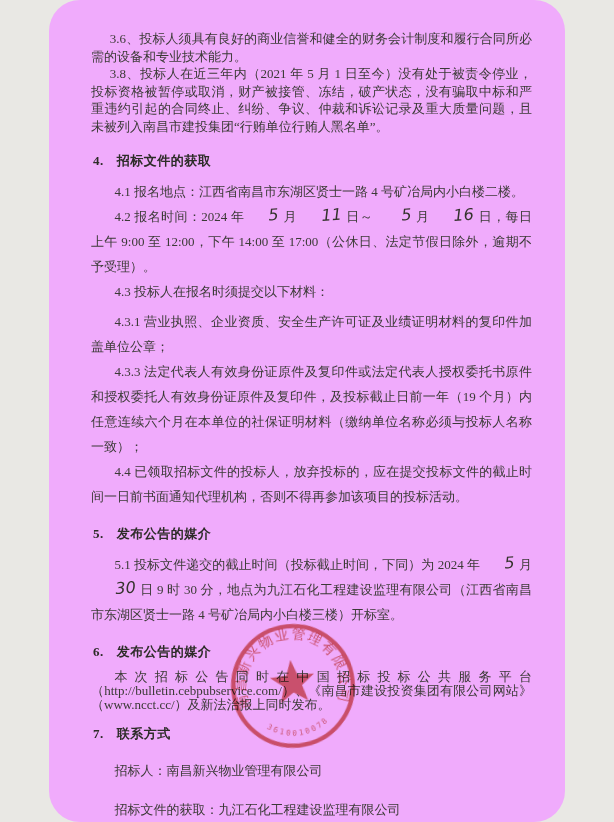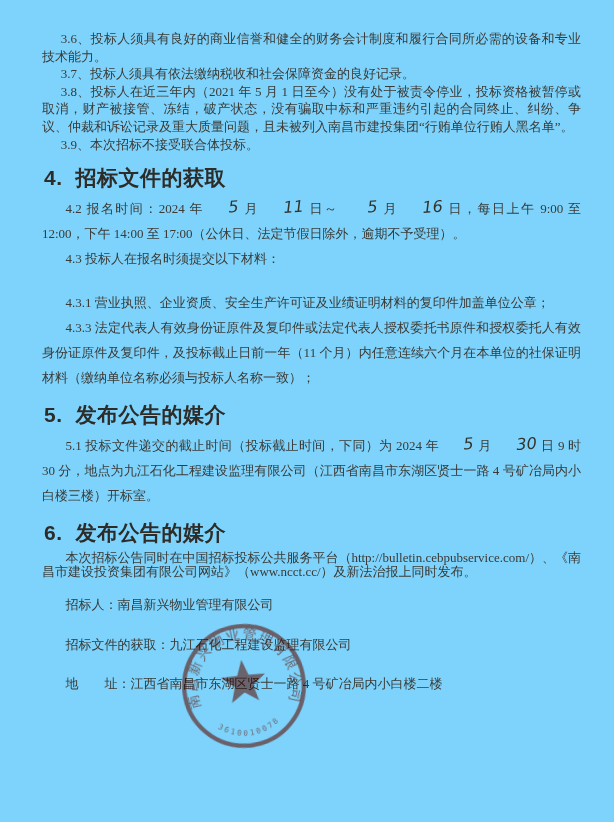--- a/index.html
+++ b/index.html
@@ -1,41 +1,42 @@
 <!DOCTYPE html>
 <html><head>
 <meta charset="utf-8">
 <style>
   html,body{margin:0;padding:0;background:#e9e8e4;}
   .page{
     position:relative;
-    width:614px;height:822px;
+    width:516px;height:822px;
     margin:0 auto;
-    background:#7dd3fc;
+    background:#f0abfc;
     box-sizing:border-box;
     overflow:hidden;
     font-family:"Liberation Serif","DejaVu Serif",serif;
     font-size:13px;
     color:#3b3a36;
+    border-radius:31px;
   }
   .content{padding:30px 33px 0 42px;}
   p{margin:0;text-align:justify;}
   .s3{line-height:17.6px;text-indent:1.45em;}
   .sec{
-    font-family:Liberation Sans, sans-serif;
+    font-family:Liberation Serif, serif;
     font-weight:700;
-    font-size:21px;
+    font-size:13px;
     line-height:23px;
     color:#2d2c28;
     margin:13px 0 7px 2px;
     letter-spacing:0.5px;
   }
   .sec .num{margin-right:13px;}
   .s4{line-height:25px;text-indent:1.8em;}
-  .mt3{margin-top:19px;}
+  .mt3{margin-top:5px;}
   .p61{line-height:14px;}
   .sec7{margin-top:10px;margin-bottom:4px;}
   .contact{line-height:27.5px;text-indent:1.8em;margin-top:12px;}
   .gap2{margin-left:28px;}
   .hw{
     font-family:"DejaVu Sans",sans-serif;
     font-style:italic;
     font-size:16px;
     line-height:1;
     display:inline-block;
@@ -53,36 +54,37 @@
     pointer-events:none;
   }
 </style>
 </head>
 <body>
 
 <div class="page">
   <div class="content">
 
     <p class="s3">3.6、投标人须具有良好的商业信誉和健全的财务会计制度和履行合同所必需的设备和专业技术能力。</p>
-    <p class="s3">3.7、投标人须具有依法缴纳税收和社会保障资金的良好记录。</p>
     <p class="s3">3.8、投标人在近三年内（2021 年 5 月 1 日至今）没有处于被责令停业，投标资格被暂停或取消，财产被接管、冻结，破产状态，没有骗取中标和严重违约引起的合同终止、纠纷、争议、仲裁和诉讼记录及重大质量问题，且未被列入南昌市建投集团“行贿单位行贿人黑名单”。</p>
-    <p class="s3">3.9、本次招标不接受联合体投标。</p>
 
     <p class="sec"><span class="num">4.</span><span>招标文件的获取</span></p>
+    <p class="s4">4.1 报名地点：江西省南昌市东湖区贤士一路 4 号矿冶局内小白楼二楼。</p>
     <p class="s4"><span>4.2 报名时间：2024 年</span><span class="hw">5</span><span> 月</span><span class="hw">11</span><span> 日～ </span><span class="hw">5</span><span> 月</span><span class="hw">16</span><span> 日，每日上午 9:00 至 12:00，下午 14:00 至 17:00（公休日、法定节假日除外，逾期不予受理）。</span></p>
     <p class="s4">4.3 投标人在报名时须提交以下材料：</p>
     <p class="s4 mt3">4.3.1 营业执照、企业资质、安全生产许可证及业绩证明材料的复印件加盖单位公章；</p>
-    <p class="s4">4.3.3 法定代表人有效身份证原件及复印件或法定代表人授权委托书原件和授权委托人有效身份证原件及复印件，及投标截止日前一年（11 个月）内任意连续六个月在本单位的社保证明材料（缴纳单位名称必须与投标人名称一致）；</p>
+    <p class="s4">4.3.3 法定代表人有效身份证原件及复印件或法定代表人授权委托书原件和授权委托人有效身份证原件及复印件，及投标截止日前一年（19 个月）内任意连续六个月在本单位的社保证明材料（缴纳单位名称必须与投标人名称一致）；</p>
+    <p class="s4">4.4 已领取招标文件的投标人，放弃投标的，应在提交投标文件的截止时间一日前书面通知代理机构，否则不得再参加该项目的投标活动。</p>
 
     <p class="sec"><span class="num">5.</span><span>发布公告的媒介</span></p>
     <p class="s4"><span>5.1 投标文件递交的截止时间（投标截止时间，下同）为 2024 年</span><span class="hw">5</span><span> 月</span><span class="hw">30</span><span> 日 9 时 30 分，地点为九江石化工程建设监理有限公司（江西省南昌市东湖区贤士一路 4 号矿冶局内小白楼三楼）开标室。</span></p>
 
     <p class="sec"><span class="num">6.</span><span>发布公告的媒介</span></p>
     <p class="s4 p61">本次招标公告同时在中国招标投标公共服务平台（http://bulletin.cebpubservice.com/）、《南昌市建设投资集团有限公司网站》（www.ncct.cc/）及新法治报上同时发布。</p>
 
+    <p class="sec sec7"><span class="num">7.</span><span>联系方式</span></p>
 
     <p class="contact"><span>招标人：</span><span>南昌新兴物业管理有限公司</span></p>
     <p class="contact"><span>招标文件的获取：</span><span>九江石化工程建设监理有限公司</span></p>
     <p class="contact"><span>地　　址：</span><span>江西省南昌市东湖区贤士一路 4 号矿冶局内小白楼二楼</span></p>
 
   </div>
 
   <svg class="stamp" viewBox="0 0 150 150" xmlns="http://www.w3.org/2000/svg">
     <defs>
       <path id="arcTop" d="M 30.8,91.1 A 47,47 0 1 1 119.2,91.1" fill="none"></path>

